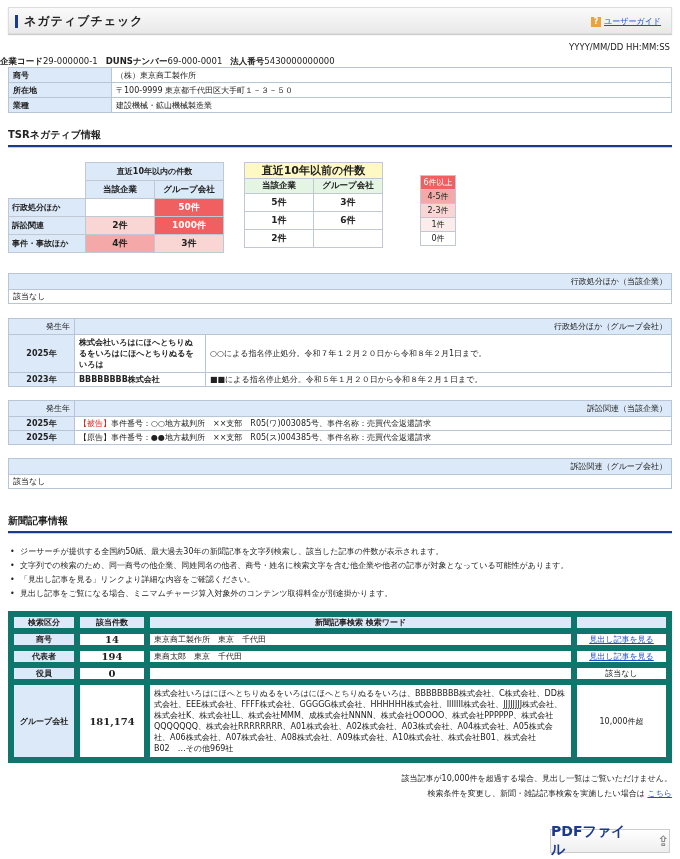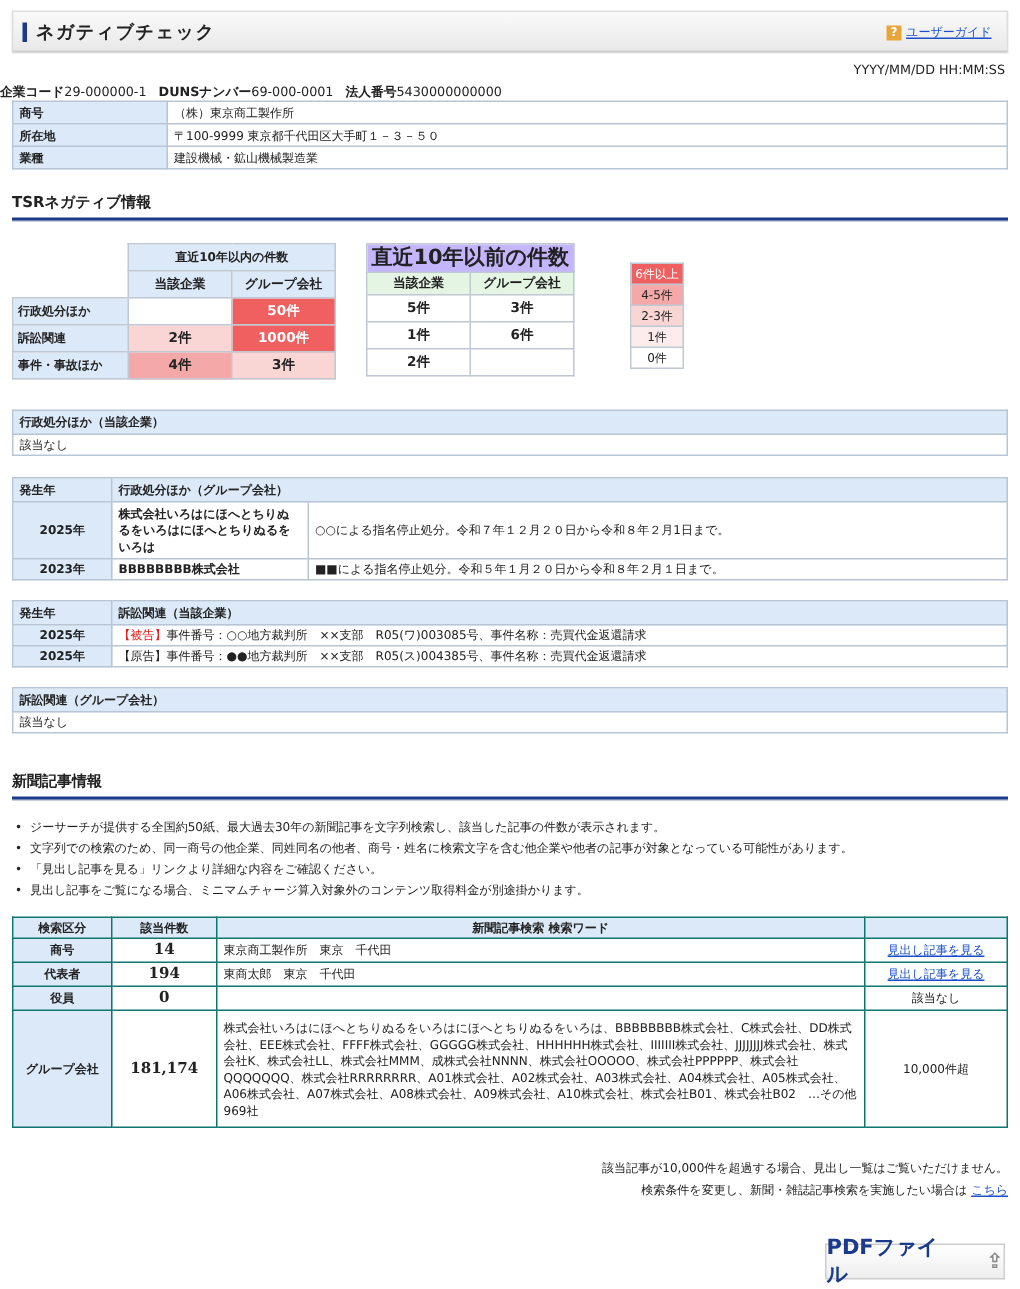--- a/index.html
+++ b/index.html
@@ -17,41 +17,41 @@
 table{border-collapse:collapse}
 .info{position:absolute;left:8px;top:67px;width:664px}
 .info td{border:1px solid #b8c5d6;height:15px;padding:0 4px;font-size:8px}
 .info td.k{background:#dce9f8;font-weight:bold;width:103px}
 .sec{position:absolute;left:8px;font-size:10px;font-weight:bold}
 .secline{position:absolute;left:8px;width:664px;height:3px;background:#1b3a8c;border-bottom:1px solid #c8d0e0}
 .grid{position:absolute;top:162px;border:0}
 .grid td{border:1px solid #c0c8d4;height:18px;text-align:center;font-size:9px;font-weight:bold}
 .grid .h1{background:#dce9f8;font-size:8px;height:13px}
 .grid .h2{background:#dce9f8;font-size:8.5px;height:15px}
-.grid .g1{background:#c4b5fd;font-size:14px;height:13px}
+.grid .g1{background:#fef9c3;font-size:11px;height:13px}
 .grid .g2{background:#e4f5e4;font-size:8.5px;height:15px}
 .grid .rl{background:#dce9f8;text-align:left;padding-left:3px;font-size:8px;width:77px}
 .c6{background:#f06060;color:#fff}
 .c45{background:#f5a8a8}
 .c23{background:#f9d6d4}
 .c1{background:#fcecec}
 .c0{background:#fff}
 .legend{position:absolute;left:420px;top:175px;width:36px}
 .legend td{border:1px solid #c0c8d4;height:14px;text-align:center;font-size:8px}
 .box{position:absolute;left:8px;width:664px}
 .box td,.box th{border:1px solid #b8c5d6;padding:0 4px;font-size:8px}
-.box th{background:#dce9f8;font-weight:bold;height:16px;text-align:left}
+.box th{background:#dce9f8;font-weight:normal;height:16px;text-align:right}
 .box td{height:14px}
 .box td.y{background:#dce9f8;font-weight:bold;text-align:center;width:66px}
 .red{color:#e02020}
 .notes{position:absolute;left:10px;top:545px;font-size:8px;line-height:14px}
 .notes li{list-style:none;padding-left:10px;position:relative}
 .notes li:before{content:"•";position:absolute;left:0}
 .nt{position:absolute;left:8px;top:611px;width:664px}
-.nt td,.nt th{border:1px solid #0f766e;padding:0 4px;font-size:8px}
+.nt td,.nt th{border:6px solid #0f766e;padding:0 4px;font-size:8px}
 .nt th{background:#dce9f8;height:14px}
 .nt td{height:16px}
 .nt td.k{background:#dce9f8;font-weight:bold;text-align:center;width:66px}
 .nt td.n{text-align:center;font-weight:bold;font-size:10px;width:70px;font-family:"DejaVu Serif",serif}
 .nt td.r{text-align:center;width:95px}
 .foot{position:absolute;right:8px;top:771px;text-align:right;font-size:8px;line-height:15px}
 .pdf{position:absolute;left:550px;top:829px;width:120px;height:24px;border:1px solid #ccc;background:linear-gradient(#fff,#eee);display:flex;align-items:center;justify-content:center;gap:20px;font-size:14px;font-weight:bold;color:#1b3a8c;cursor:pointer}
 </style>
 </head>
 <body>

